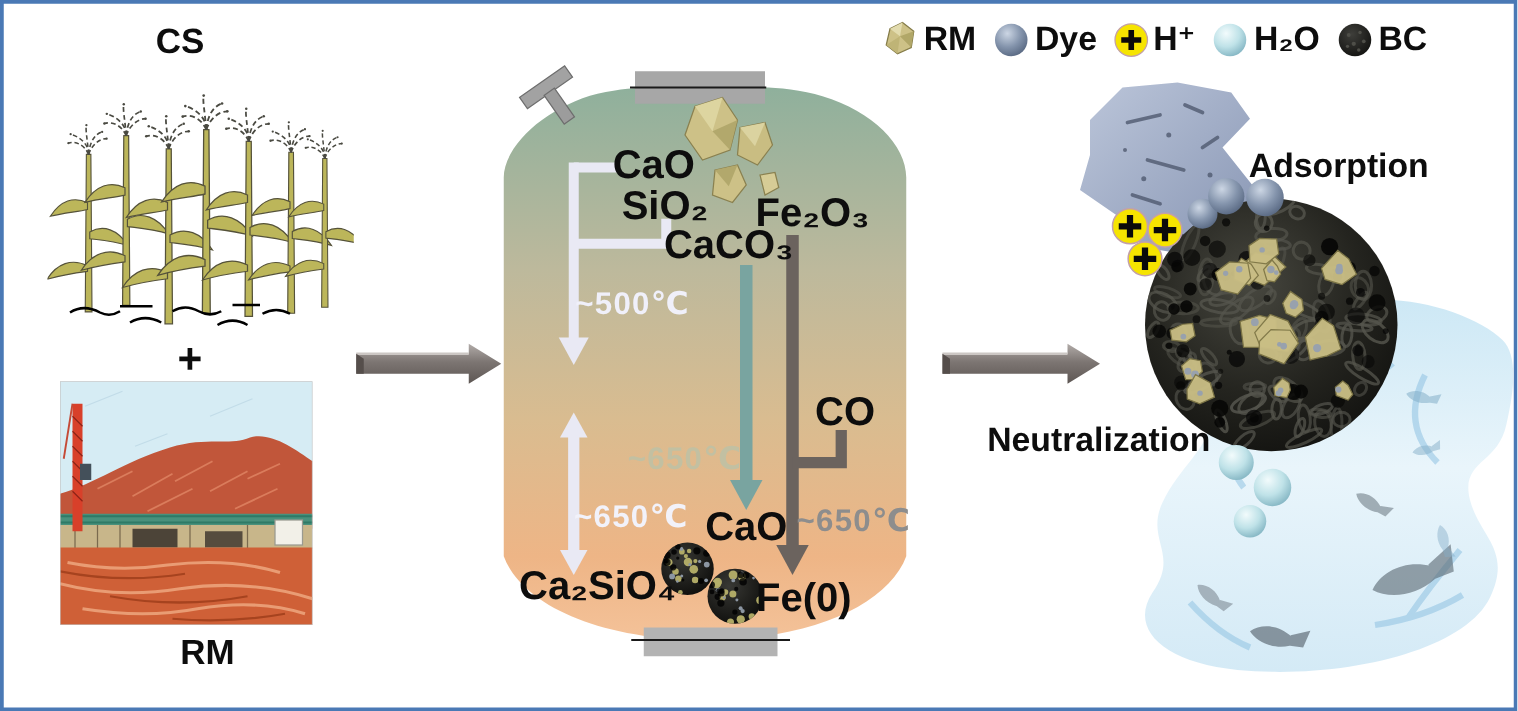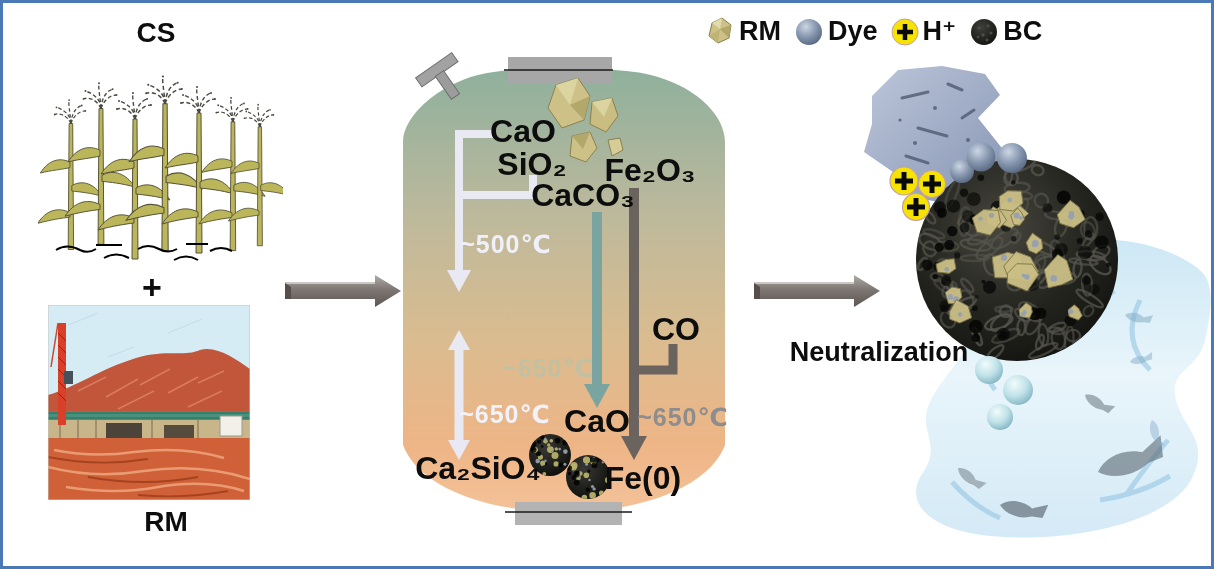--- a/index.html
+++ b/index.html
@@ -48,40 +48,53 @@
     <div class="legend-item">
       <svg width="30" height="32" viewBox="0 0 30 32">
         <circle cx="15" cy="17" r="13" fill="#f6e400" stroke="#c3a0a8" stroke-width="1"></circle>
         <path d="M15,9 L15,25 M7,17 L23,17" stroke="#0a0a0a" stroke-width="4.5"></path>
       </svg>
       <span>H⁺</span>
     </div>
     <div class="legend-item">
       <svg width="32" height="32" viewBox="0 0 32 32">
         <defs>
+            <radialGradient id="h2oLG" cx="38%" cy="30%" r="75%">
+          <stop offset="0%" stop-color="#f2fbfc"></stop>
+              <stop offset="55%" stop-color="#bfe2e8"></stop>
+              <stop offset="100%" stop-color="#82b4c2"></stop>
+        </radialGradient>
+          </defs>
+        <circle cx="16" cy="17" r="13" fill="url(#h2oLG)"></circle>
+      </svg>
+      <span>H₂O</span>
+    </div>
+    <div class="legend-item">
+      <svg width="32" height="32" viewBox="0 0 32 32">
+        <defs>
             <radialGradient id="bcLG" cx="40%" cy="32%" r="75%">
           <stop offset="0%" stop-color="#3e3e3a"></stop>
               <stop offset="100%" stop-color="#121210"></stop>
         </radialGradient>
           </defs>
         <circle cx="16" cy="17" r="13" fill="url(#bcLG)"></circle>
         <g fill="#4e4e48">
           <circle cx="11" cy="13" r="1.6"></circle>
             <circle cx="20" cy="11" r="1.4"></circle>
             <circle cx="23" cy="18" r="1.5"></circle>
           <circle cx="15" cy="20" r="1.7"></circle>
             <circle cx="10" cy="22" r="1.3"></circle>
             <circle cx="19" cy="25" r="1.4"></circle>
         </g>
       </svg>
       <span>BC</span>
     </div>
   </div>
 
-  <div class="lbl big" style="left:156px;top:33px;text-align:right;">CS</div>
+  <div class="lbl big" style="left:144px;top:33px;text-align:right;">CS</div>
 
   <svg class="abs" style="left:38px;top:52px;" width="245" height="215" viewBox="0 0 245 215">
     <defs>
       <g id="stalk">
         <path d="M-2,155 L-1,15 L3,15 L4,155 Z" fill="#bcb65a" stroke="#55523a" stroke-width="1"></path>
         <g stroke="#4a4a42" stroke-width="1.4" fill="none" stroke-dasharray="4,2.5">
           <path d="M1,15 C1,5 -8,-1 -15,-3"></path>
           <path d="M1,15 C2,3 7,-3 13,-5"></path>
           <path d="M1,15 C0,2 -2,-7 -1,-11"></path>
           <path d="M1,15 C4,6 11,1 17,1"></path>
@@ -631,15 +644,16 @@
         </g>
     </g>
 
     <g>
       <circle cx="989" cy="370" r="14" fill="url(#h2oG)"></circle>
       <circle cx="1018" cy="390" r="15" fill="url(#h2oG)"></circle>
       <circle cx="1000" cy="417" r="13" fill="url(#h2oG)"></circle>
     </g>
   </svg>
 
+  <div class="lbl" style="left:1071px;top:133px;font-size:27px;">Adsorption</div>
   <div class="lbl" style="left:879px;top:352px;font-size:27px;">Neutralization</div>
 
 </div>
 
 </body></html>

